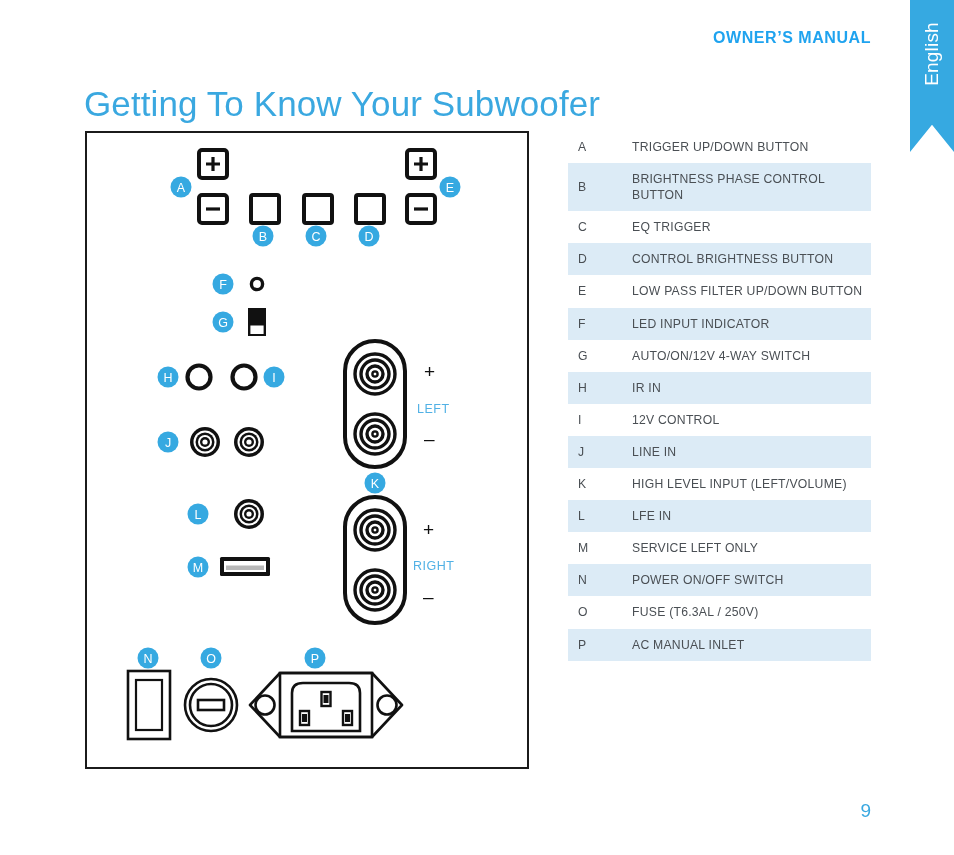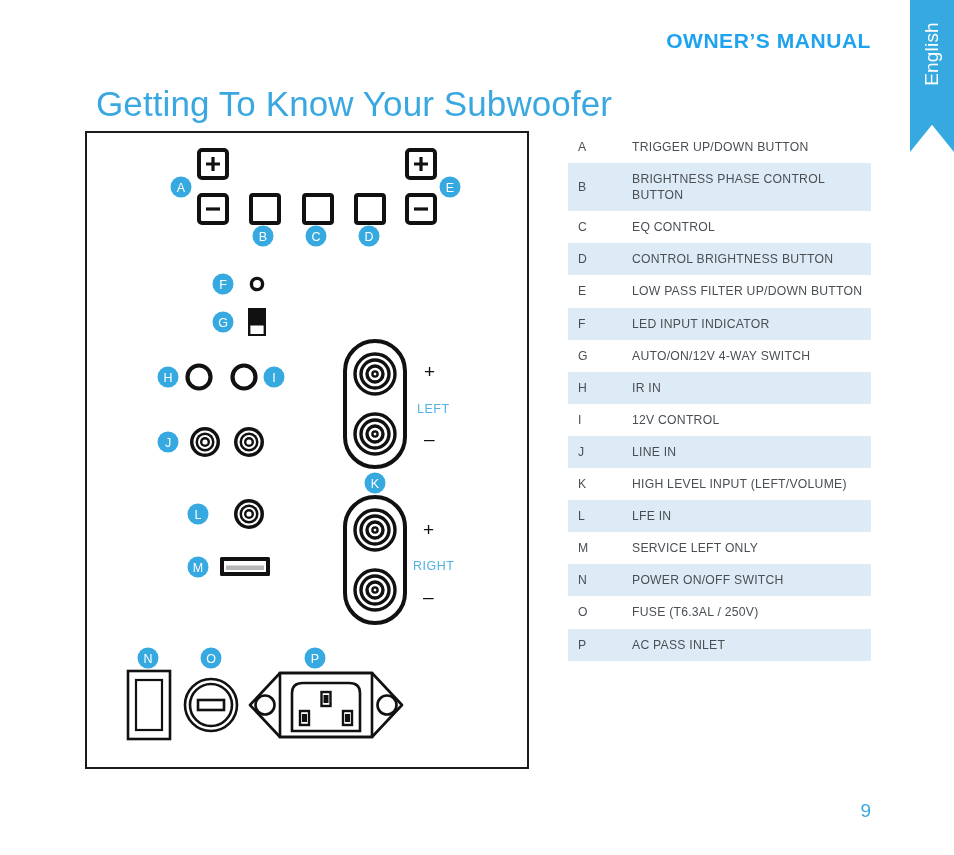--- a/index.html
+++ b/index.html
@@ -48,27 +48,27 @@
   }
 
   
   .owners-manual {
     position: absolute;
     left: 0;
     top: 29px;
     width: 871px;
     text-align: right;
     color: #1fa3ef;
-    font-size: 21px;
+    font-size: 16px;
     font-weight: bold;
     letter-spacing: .55px;
   }
   .page-title {
     position: absolute;
-    left: 96px;
+    left: 84px;
     top: 76px;
     color: #3aa8e0;
     font-size: 35px;
     font-weight: normal;
     letter-spacing: .1px;
     white-space: nowrap;
     margin-top: 8px;
   }
 
   
@@ -326,21 +326,21 @@
       <tr class="odd">
         <td class="key">A</td>
         <td class="desc">TRIGGER UP/DOWN BUTTON</td>
       </tr>
       <tr class="even">
         <td class="key">B</td>
         <td class="desc">BRIGHTNESS PHASE CONTROL BUTTON</td>
       </tr>
       <tr class="odd">
         <td class="key">C</td>
-        <td class="desc">EQ CONTROL</td>
+        <td class="desc">EQ TRIGGER</td>
       </tr>
       <tr class="even">
         <td class="key">D</td>
         <td class="desc">CONTROL BRIGHTNESS BUTTON</td>
       </tr>
       <tr class="odd">
         <td class="key">E</td>
         <td class="desc">LOW PASS FILTER UP/DOWN BUTTON</td>
       </tr>
       <tr class="even">
@@ -378,18 +378,18 @@
       <tr class="even">
         <td class="key">N</td>
         <td class="desc">POWER ON/OFF SWITCH</td>
       </tr>
       <tr class="odd">
         <td class="key">O</td>
         <td class="desc">FUSE (T6.3AL / 250V)</td>
       </tr>
       <tr class="even">
         <td class="key">P</td>
-        <td class="desc">AC PASS INLET</td>
+        <td class="desc">AC MANUAL INLET</td>
       </tr>
     </tbody>
 </table>
 
 <div class="page-number">9</div>
 
 </body></html>

